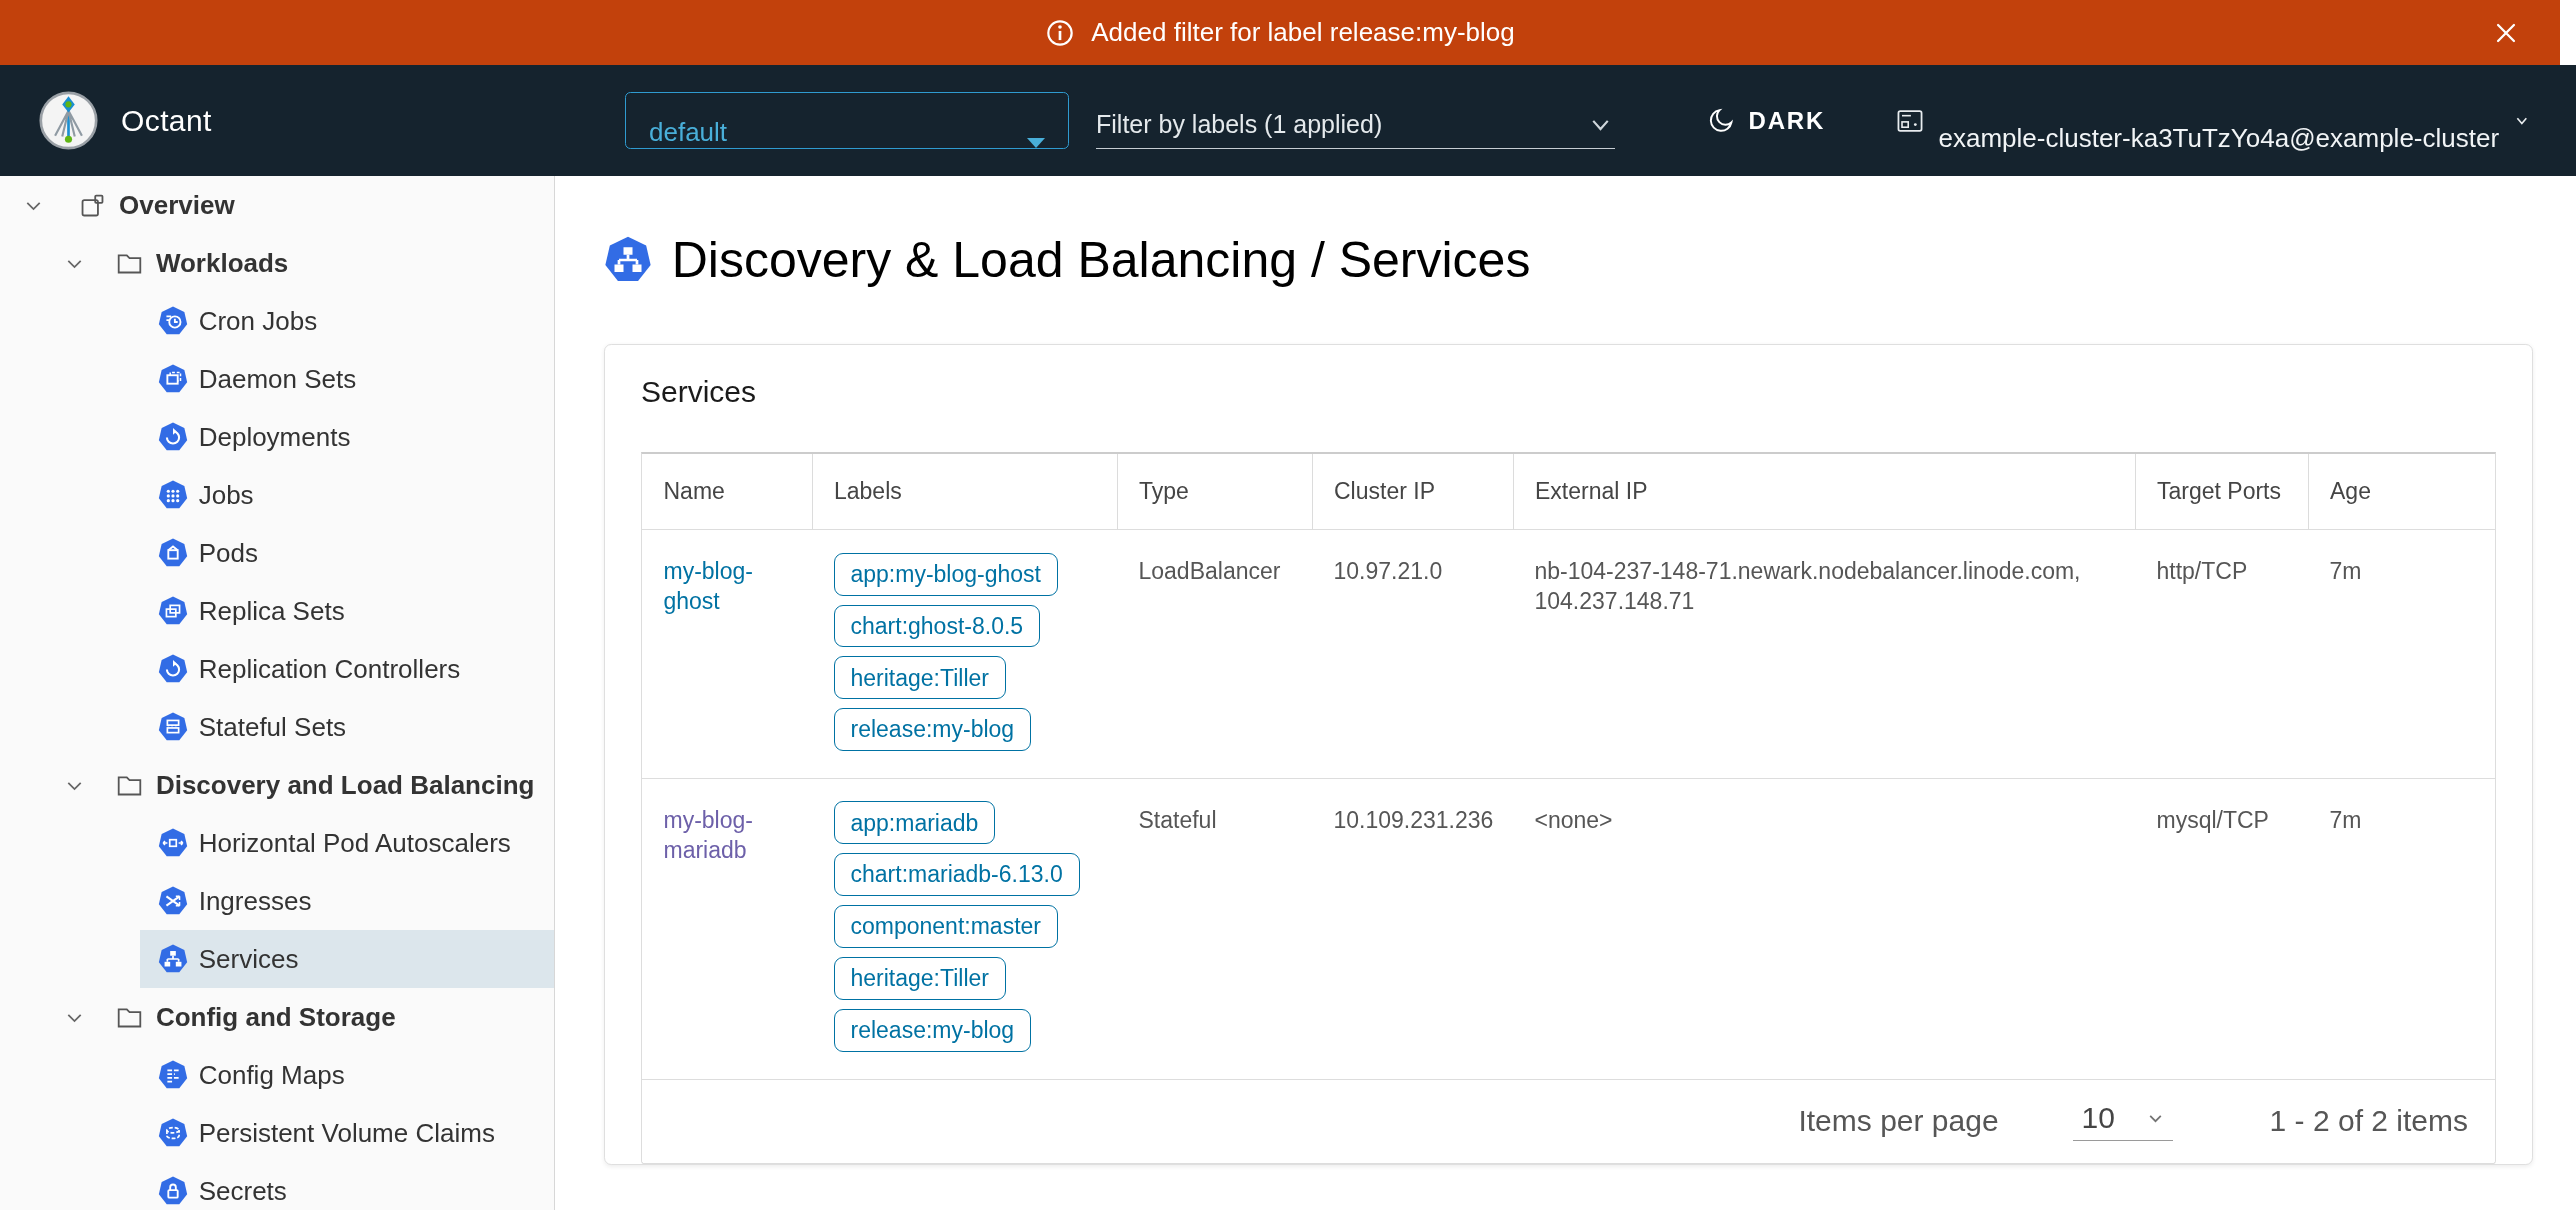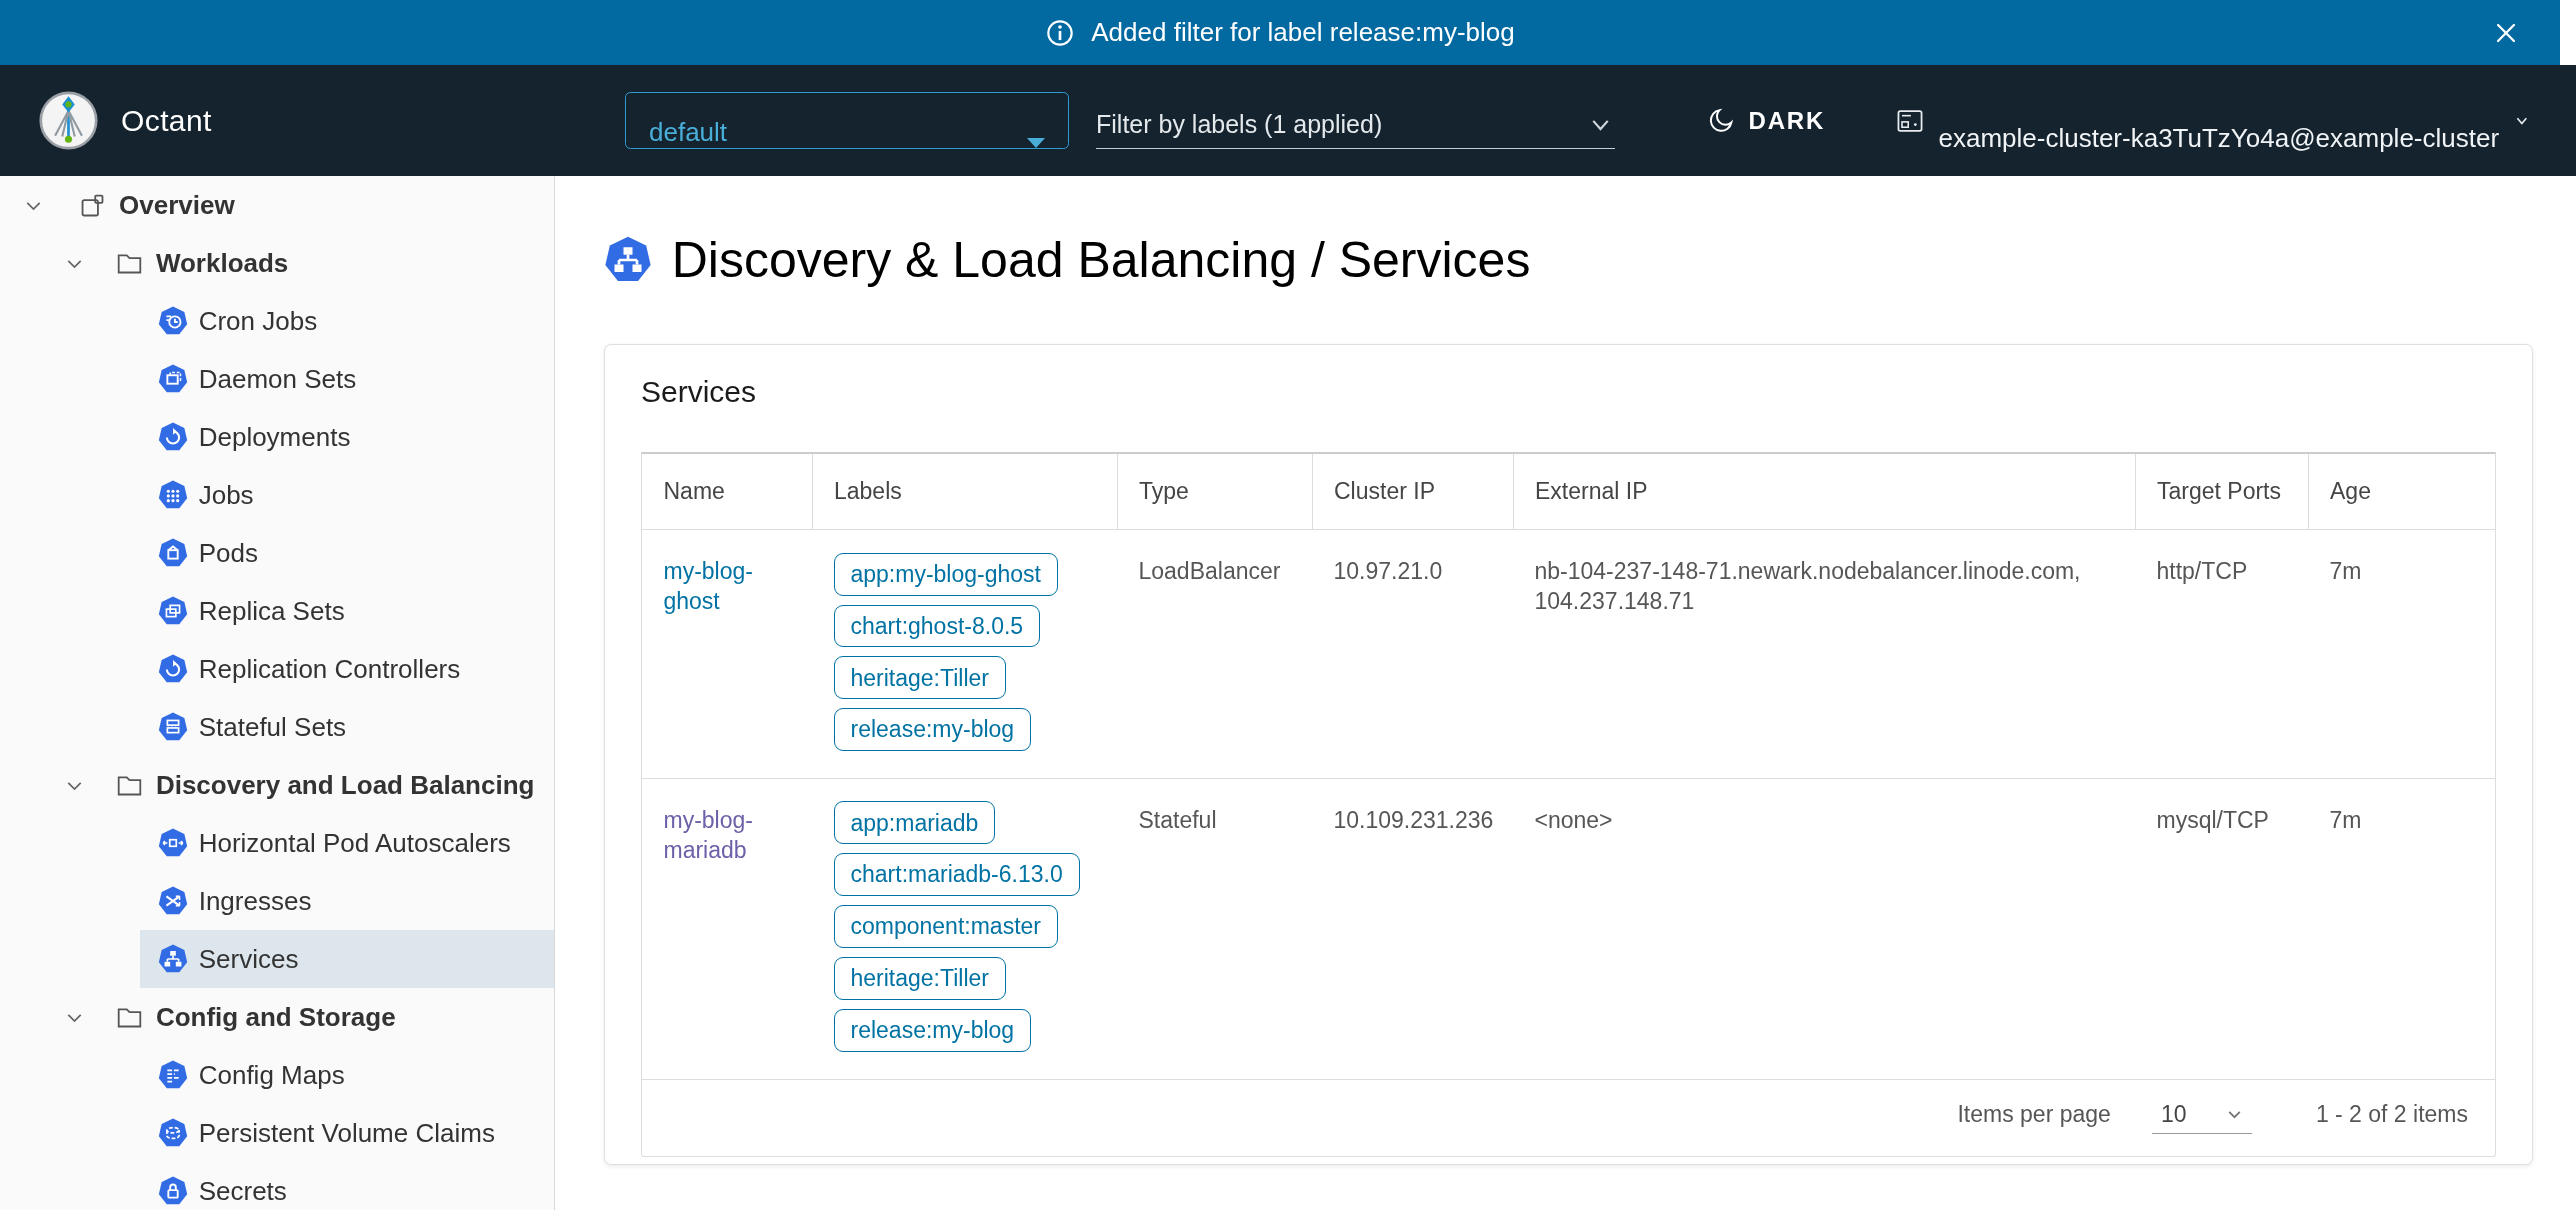--- a/index.html
+++ b/index.html
@@ -7,21 +7,21 @@
   body {
     font-family: "Liberation Sans", sans-serif;
     background:#ffffff;
     position:relative;
     overflow:hidden;
     color:#565656;
   }
   
   .banner {
     position:absolute; top:0; left:0; right:16px; height:65px;
-    background:#0369a1; color:#fff;
+    background:#c2410c; color:#fff;
     display:flex; align-items:center; justify-content:center;
     font-size:26px;
   }
   .banner-msg { display:flex; align-items:center; gap:16px; }
   .banner-close { position:absolute; right:39px; top:50%; transform:translateY(-50%); cursor:pointer; line-height:0; }
   
   .header {
     position:absolute; top:65px; left:0; right:0; height:111px;
     background:#15232e; color:#fff;
   }
@@ -88,22 +88,22 @@
   a.link { color:#0072a3; text-decoration:none; cursor:pointer; }
   a.link.visited { color:#6d60a9; }
   .pill-wrap { margin-bottom:9px; }
   .pill {
     display:inline-block; border:1.8px solid #0072a3; color:#0072a3;
     border-radius:9px; padding:7.2px 16px; font-size:23px; line-height:1.15;
     cursor:pointer; background:#fff;
   }
   .datagrid-footer {
     border-top:0.9px solid #ddd; padding:21.5px 27px;
-    display:flex; justify-content:flex-end; align-items:flex-start;
-    font-size:23px; color:#565656; background:#fff; border-radius:0 0 3.6px 3.6px;
+    display:flex; justify-content:flex-end; align-items:center;
+    font-size:30px; color:#565656; background:#fff; border-radius:0 0 3.6px 3.6px;gap:33px;
   }
   .page-size {
     margin-left:41px; width:100px; display:flex; align-items:center; justify-content:space-between;
     border-bottom:0.9px solid #9a9a9a; padding:0 5.4px 5.4px 9px; cursor:pointer; color:#454545;
   }
   .range { margin-left:64px; }
   svg { display:block; }
 </style>
 </head>
 <body>

